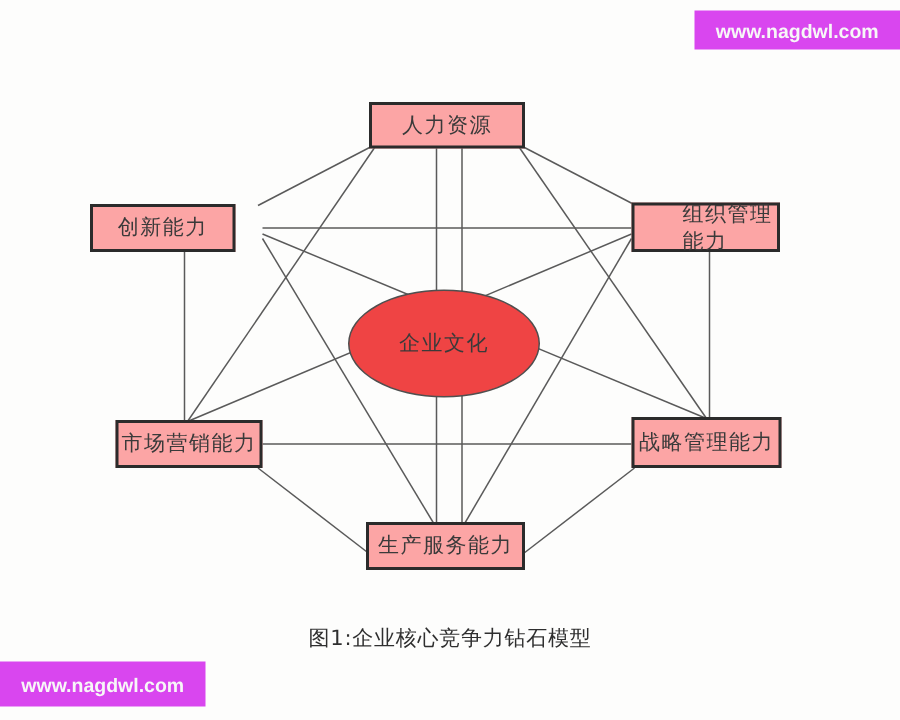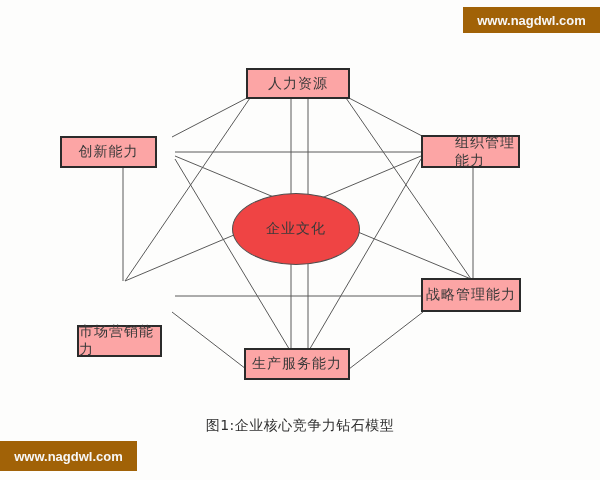--- a/index.html
+++ b/index.html
@@ -38,21 +38,21 @@
     align-items: center;
     justify-content: center;
     font-size: 14px;
     letter-spacing: 1px;
     color: #3a3a3a;
     z-index: 2;
   }
   .node-top          { left: 246px; top: 68px;  width: 104px; height: 31px; }
   .node-upper-left   { left: 60px;  top: 136px; width: 97px;  height: 32px; font-family: Liberation Serif, serif; }
   .node-upper-right  { left: 421px; top: 135px; width: 99px;  height: 33px; padding-left: 32px; }
-  .node-lower-left   { left: 77px;  top: 280px; width: 85px;  height: 32px; margin-top: 45px; }
+  .node-lower-left   { left: 77px;  top: 280px; width: 98px;  height: 32px; }
   .node-lower-right  { left: 421px; top: 278px; width: 100px; height: 34px; }
   .node-bottom       { left: 244px; top: 348px; width: 106px; height: 32px; }
   .center-ellipse {
     position: absolute;
     box-sizing: border-box;
     left: 232px; top: 193px;
     width: 128px; height: 72px;
     background: #ef4444;
     border: 1px solid #4f4f4f;
     border-radius: 50%;
@@ -70,21 +70,21 @@
     width: 100%;
     text-align: center;
     font-size: 14px;
     letter-spacing: 0.5px;
     color: #2f2f2f;
     z-index: 2;
   }
   .watermark {
     position: absolute;
     box-sizing: border-box;
-    background: #a16207;
+    background: #d946ef;
     color: #f7f7f7;
     font-family: "Liberation Sans", sans-serif;
     font-size: 13px;
     font-weight: 700;
     display: flex;
     align-items: center;
     justify-content: center;
     z-index: 3;
   }
   .watermark-top-right  { left: 463px; top: 7px;   width: 137px; height: 26px; }

